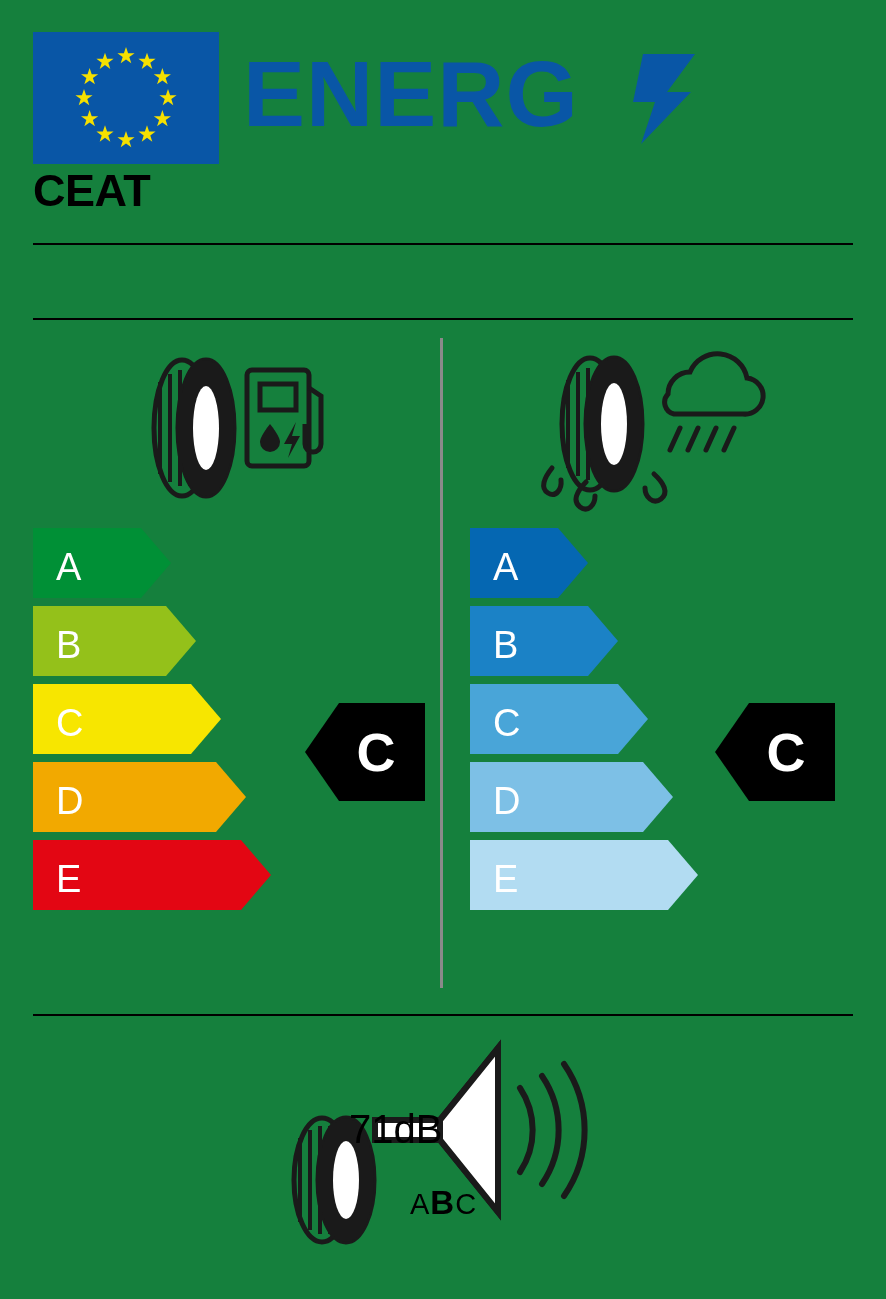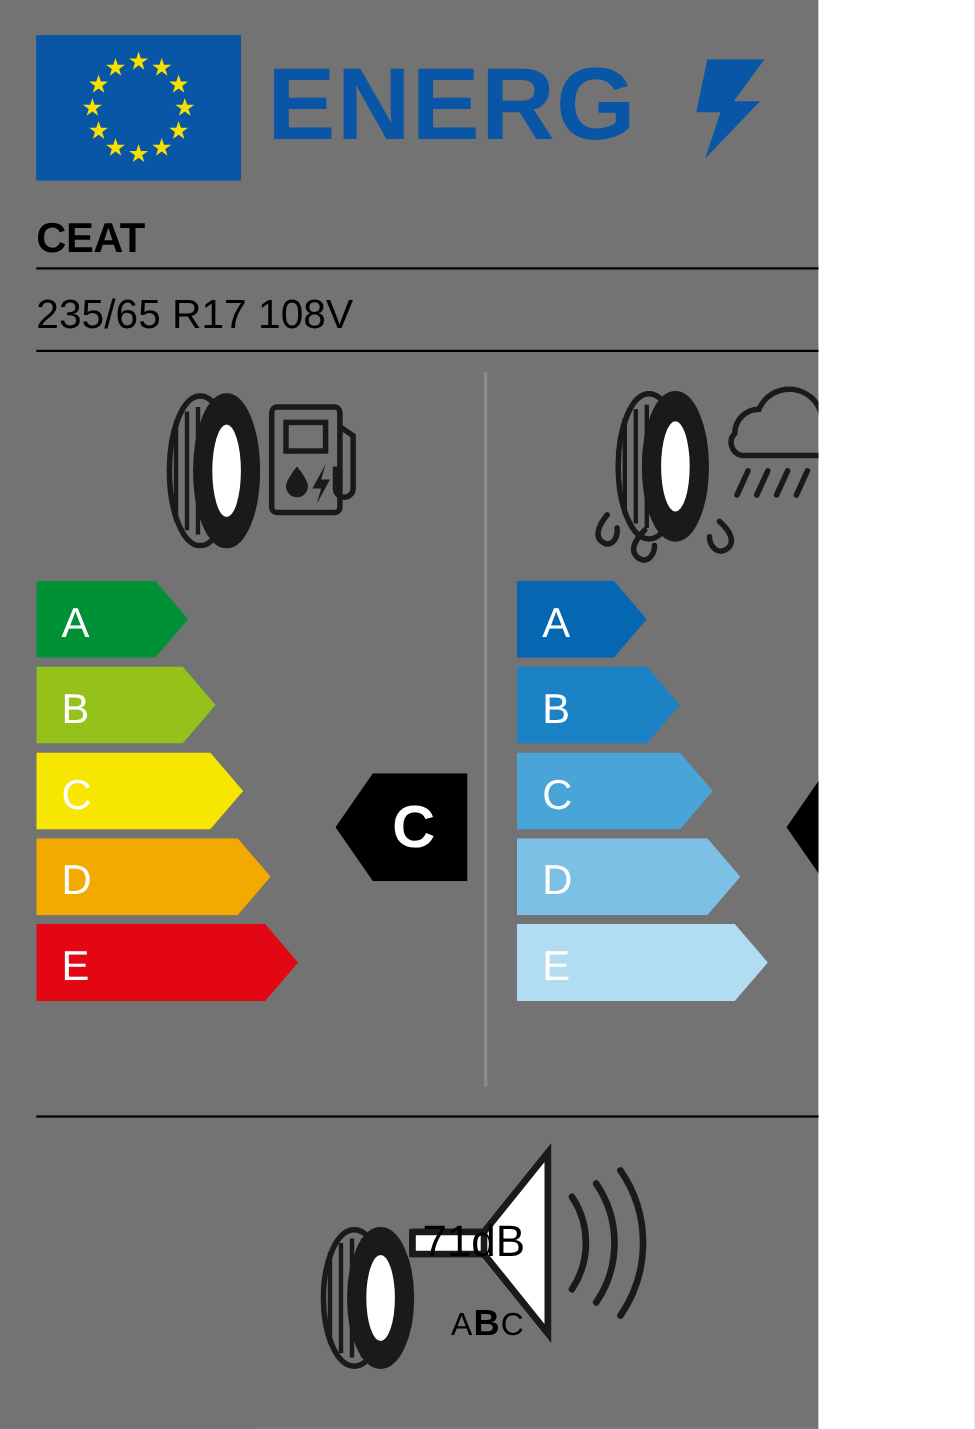--- a/index.html
+++ b/index.html
@@ -6,23 +6,23 @@
     margin: 0;
     padding: 0;
     background: #ffffff;
   }
   body {
     font-family: "Liberation Sans", sans-serif;
     color: #000;
   }
   .label {
     position: relative;
-    width: 744px;
+    width: 886px;
     height: 1299px;
-    background: #737373;
+    background: #15803d;
     overflow: hidden;
   }
 
   
   .eu-flag {
     position: absolute;
     left: 33px;
     top: 32px;
     width: 186px;
     height: 132px;
@@ -36,22 +36,22 @@
     top: 48px;
     width: 470px;
     height: 100px;
   }
   .energy-word svg { display: block; }
 
   
   .brand {
     position: absolute;
     left: 33px;
-    top: 194px;
-    font-size: 38px;
+    top: 168px;
+    font-size: 45px;
     font-weight: bold;
     letter-spacing: -0.5px;
     line-height: 46px;
   }
   .rule {
     position: absolute;
     left: 33px;
     width: 820px;
     height: 2px;
     background: #000;
@@ -136,21 +136,21 @@
     box-sizing: border-box;
     color: #fff;
     font-size: 54px;
     font-weight: bold;
     line-height: 1;
   }
 
   
   .noise-db {
     position: absolute;
-    left: 384px;
+    left: 349px;
     top: 1105px;
     font-size: 40px;
     line-height: 48px;
     color: #000;
   }
   .noise-classes {
     position: absolute;
     left: 410px;
     top: 1186px;
     font-size: 29px;
@@ -219,21 +219,20 @@
 
   <div class="energy-word">
     <svg width="470" height="100" viewBox="0 0 470 100">
       <text x="0" y="78" font-family="Liberation Sans, sans-serif" font-size="93" font-weight="bold" fill="#0956a6" letter-spacing="1">ENERG</text>
       <polygon points="400,6 452,6 424,44 448,44 398,96 412,54 390,54" fill="#0956a6"></polygon>
     </svg>
   </div>
 
   <div class="brand">CEAT</div>
   <div class="rule rule-1"></div>
-  <div class="tyre-size">235/65 R17 108V</div>
   <div class="rule rule-2"></div>
 
   <div class="v-divider"></div>
 
   <div class="pict pict-fuel">
     <svg width="210" height="160" viewBox="0 0 210 160">
       <g fill="none" stroke="#1a1a1a" stroke-width="5">
         <ellipse cx="62" cy="80" rx="28" ry="68"></ellipse>
         <ellipse cx="86" cy="80" rx="28" ry="68"></ellipse>
       </g>

